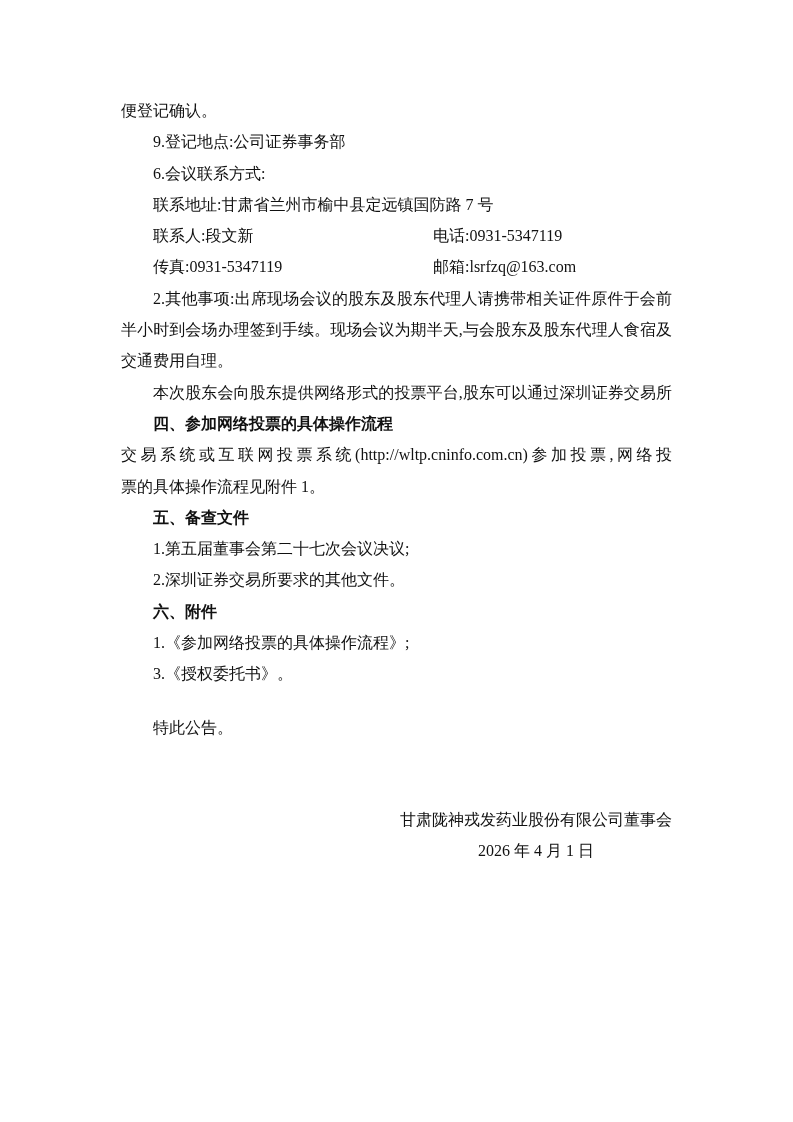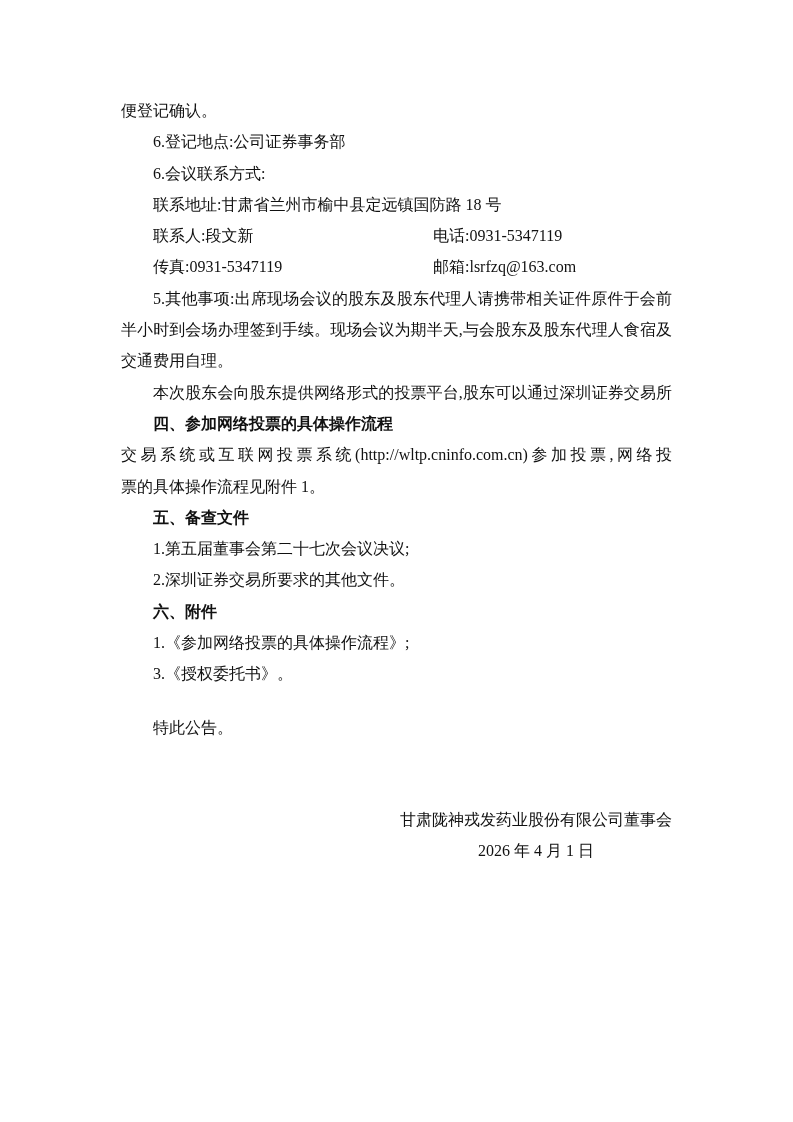--- a/index.html
+++ b/index.html
@@ -69,37 +69,37 @@
 </style>
 </head>
 <body>
 
 <div class="page">
   <div class="content">
 
     <p class="line">便登记确认。</p>
 
 
-    <p class="line indent">6.登记地点:公司证券事务部</p>
+    <p class="line indent">9.登记地点:公司证券事务部</p>
 
     <p class="line indent">6.会议联系方式:</p>
 
-    <p class="line indent">联系地址:甘肃省兰州市榆中县定远镇国防路 18 号</p>
+    <p class="line indent">联系地址:甘肃省兰州市榆中县定远镇国防路 7 号</p>
 
     <p class="line indent contact-row">
       <span>联系人:段文新</span>
       <span class="col2">电话:0931-5347119</span>
     </p>
 
     <p class="line indent contact-row">
       <span>传真:0931-5347119</span>
       <span class="col2">邮箱:lsrfzq@163.com</span>
     </p>
 
-    <p class="line indent fill">5.其他事项:出席现场会议的股东及股东代理人请携带相关证件原件于会前</p>
+    <p class="line indent fill">2.其他事项:出席现场会议的股东及股东代理人请携带相关证件原件于会前</p>
 
     <p class="line fill">半小时到会场办理签到手续。现场会议为期半天,与会股东及股东代理人食宿及</p>
 
     <p class="line">交通费用自理。</p>
 
     <p class="line indent fill">本次股东会向股东提供网络形式的投票平台,股东可以通过深圳证券交易所</p>
 
     <p class="line indent bold">四、参加网络投票的具体操作流程</p>
 
     <p class="line fill">交易系统或互联网投票系统(http://wltp.cninfo.com.cn)参加投票,网络投</p>

